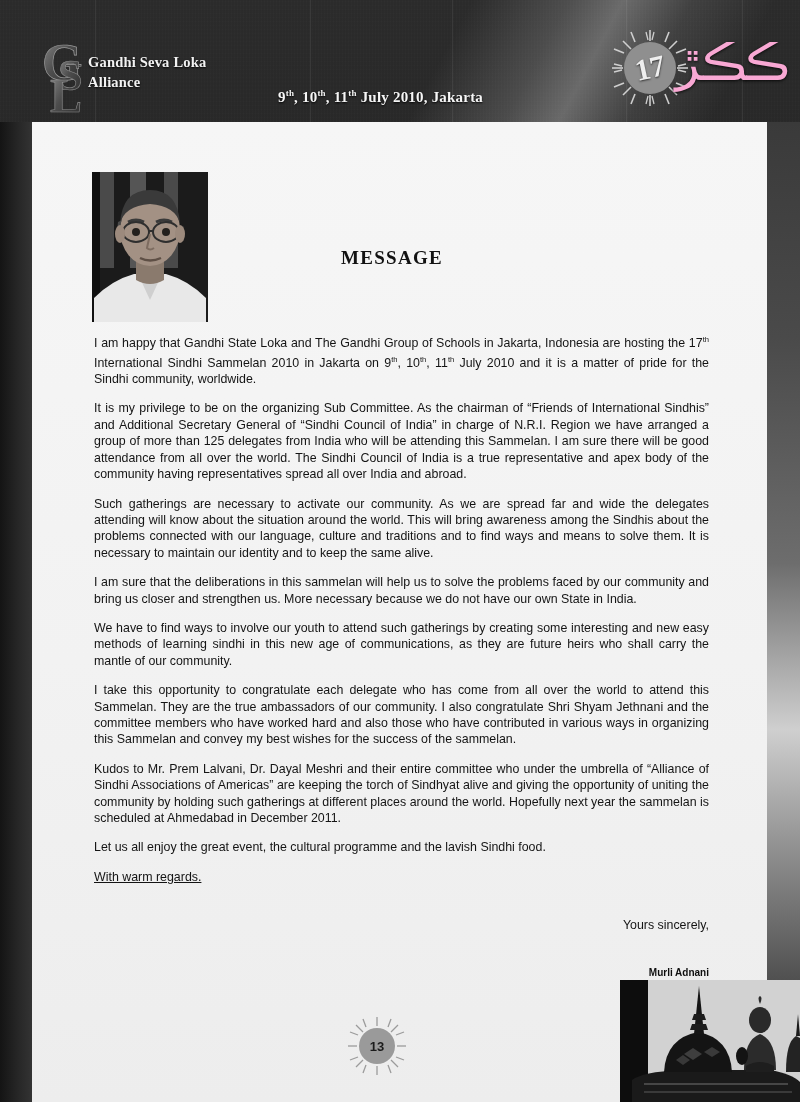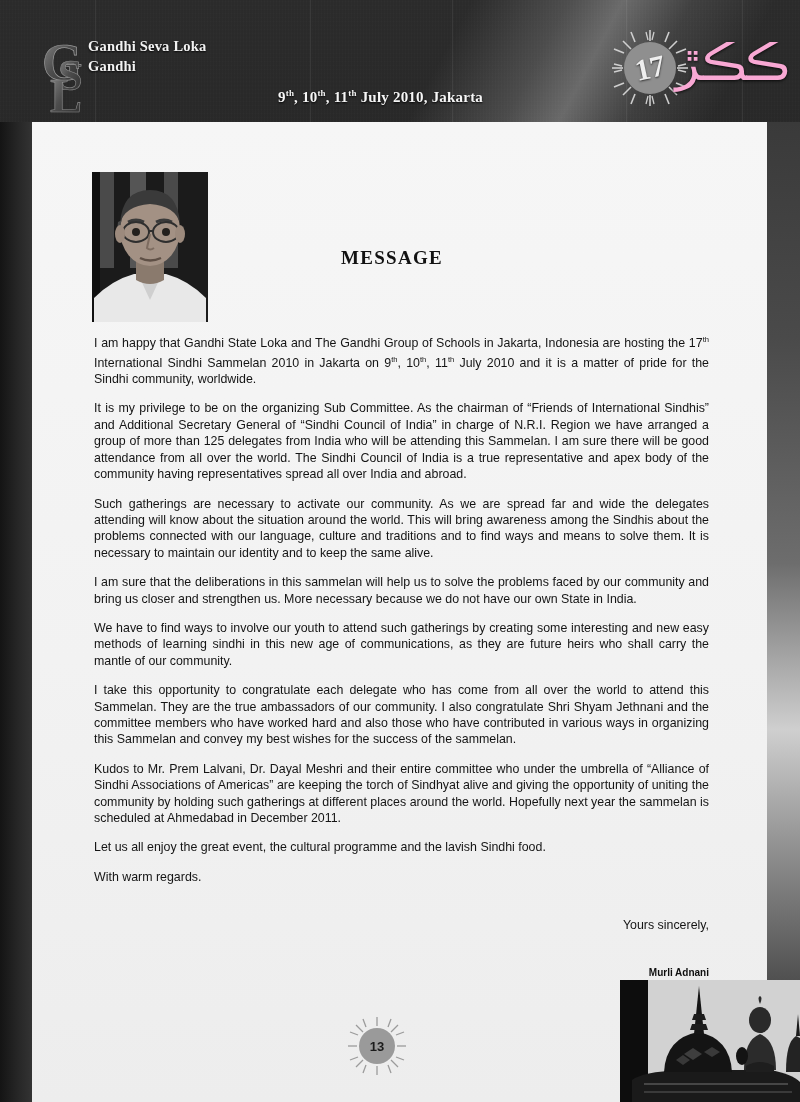--- a/index.html
+++ b/index.html
@@ -41,21 +41,21 @@
   #header {
     position:absolute; left:0; top:0; width:800px; height:122px;
     overflow:hidden;
   }
   .hdr-logo {
     position:absolute; left:42px; top:38px;
     width:62px; height:78px;
   }
   .hdr-logo svg { display:block; }
   .hdr-org {
-    position:absolute; left:88px; top:36px;
+    position:absolute; left:88px; top:52px;
     color:#f2f2f2;
     font-family:"Liberation Serif", serif;
     font-weight:bold;
     font-size:14.5px;
     line-height:20px;
     letter-spacing:.2px;
     text-shadow:0 1px 2px rgba(0,0,0,.9);
   }
   .hdr-dates {
     position:absolute; left:278px; top:88px;
@@ -136,21 +136,21 @@
 
   
   .body-text {
     position:absolute; left:62px; top:210px; width:615px;
     color:#141414;
     font-size:12.4px;
     line-height:16.4px;
     text-align:justify;
   }
   .body-text p { margin:0 0 13px 0; }
-  .body-text p:last-child { margin-bottom:8px; }
+  .body-text p:last-child { margin-bottom:8px;text-decoration:underline; }
   .body-text sup { font-size:7.6px; vertical-align:super; }
   .pj { text-align:justify; }
 
   .closing {
     position:absolute; right:58px; top:795px;
     text-align:right;
     color:#141414;
     font-size:12.4px;
     line-height:16.4px;
   }
@@ -208,21 +208,21 @@
           </linearGradient>
         </defs>
         <text x="0" y="42" font-family="Liberation Serif, serif" font-size="52" font-weight="bold" fill="url(#mg)" stroke="#9a9a9a" stroke-width="0.7">G</text>
         <text x="16" y="52" font-family="Liberation Serif, serif" font-size="44" font-weight="bold" fill="url(#mg)" stroke="#8d8d8d" stroke-width="0.6">S</text>
         <text x="8" y="74" font-family="Liberation Serif, serif" font-size="48" font-weight="bold" fill="url(#mg)" stroke="#8d8d8d" stroke-width="0.6">L</text>
       </svg>
     </div>
 
     <div class="hdr-org">
       <div>Gandhi Seva Loka</div>
-      <div>Gandhi</div>
+      <div>Alliance</div>
     </div>
 
     <div class="hdr-dates">
       <span>9</span><sup>th</sup>,
       <span>10</span><sup>th</sup>,
       <span>11</span><sup>th</sup><span> July 2010, Jakarta</span>
     </div>
 
     <div class="emblem">
       <svg class="sunburst" viewBox="0 0 80 80">

